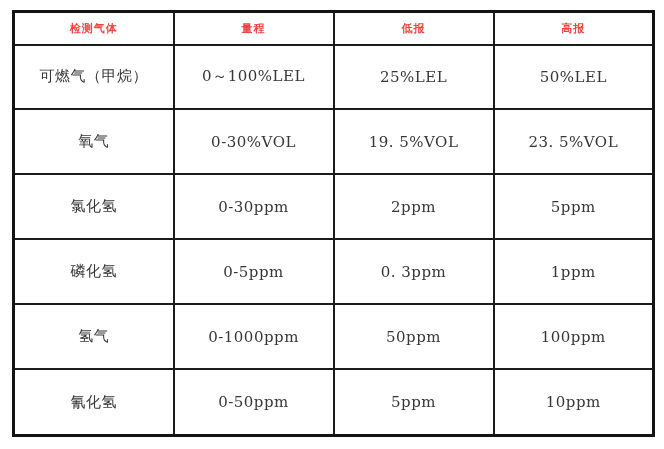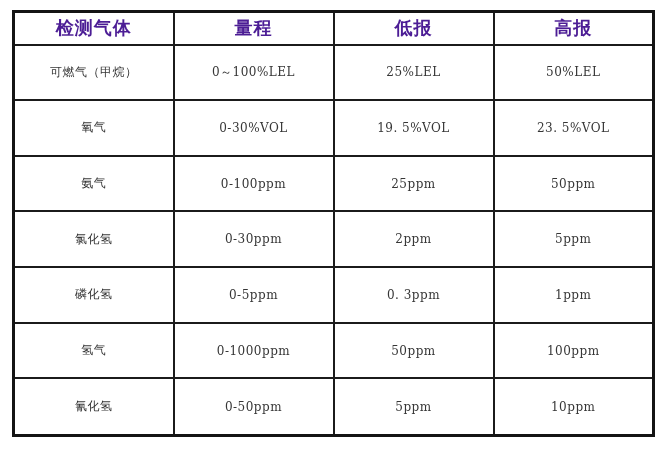--- a/index.html
+++ b/index.html
@@ -32,27 +32,27 @@
     text-align: center;
     vertical-align: middle;
     padding: 0 2px;
     white-space: nowrap;
     overflow: hidden;
   }
   table.gas-table thead tr {
     height: 33px;
   }
   table.gas-table th {
-    font-size: 18px;
+    font-size: 11px;
     font-weight: 700;
-    color: #4c1d95;
+    color: #ef4444;
     letter-spacing: 1px;
   }
   table.gas-table td {
-    font-size: 12px;
+    font-size: 15px;
     font-weight: 400;
     color: #363636;
     letter-spacing: 0.5px;
   }
 </style>
 </head>
 <body>
 
 <div class="page">
   <table class="gas-table">
@@ -75,26 +75,20 @@
     <tr>
       <td>氧气</td>
       <td>0-30%VOL</td>
       <td>19. 5%VOL</td>
       <td>23. 5%VOL</td>
     </tr>
 
 
 
 
-    <tr>
-      <td>氨气</td>
-      <td>0-100ppm</td>
-      <td>25ppm</td>
-      <td>50ppm</td>
-    </tr>
 
     <tr>
       <td>氯化氢</td>
       <td>0-30ppm</td>
       <td>2ppm</td>
       <td>5ppm</td>
     </tr>
 
 
     <tr>

